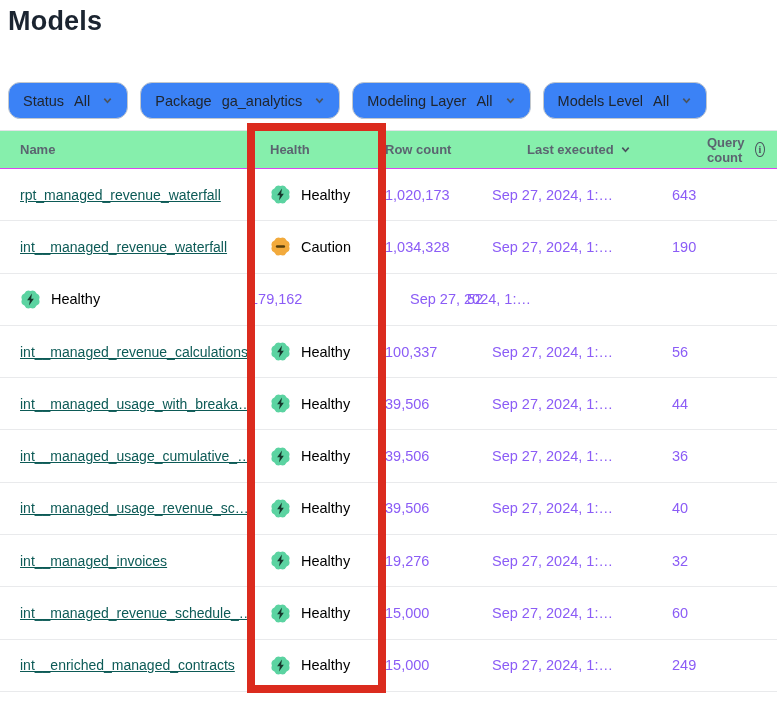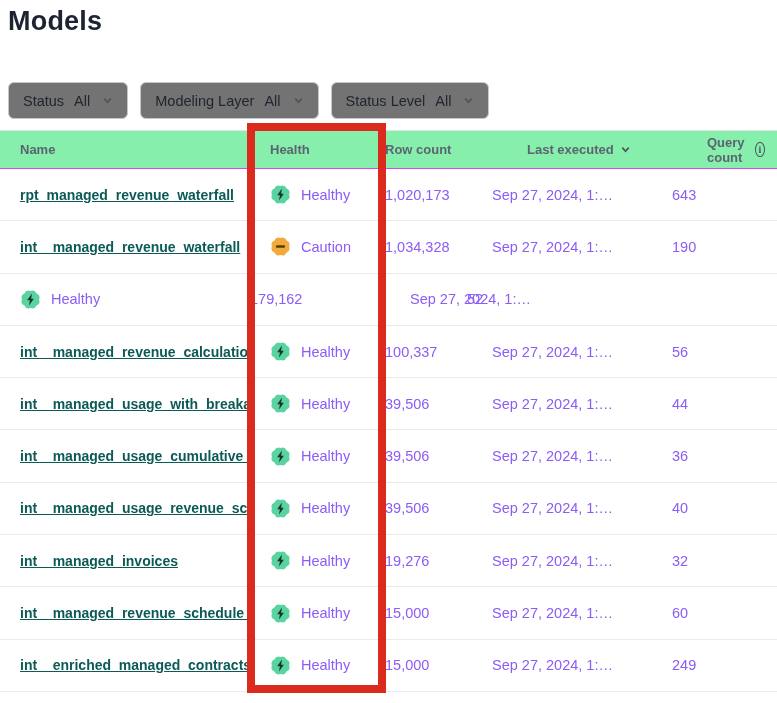--- a/index.html
+++ b/index.html
@@ -12,21 +12,21 @@
 
   .page-title {
     position:absolute; top:6px; left:8px;
     font-size:27px; font-weight:600; color:#1b2430; letter-spacing:0.2px;
   }
 
   .filter-bar { position:absolute; top:82px; left:8px; display:flex; gap:12px; }
   .pill {
     display:inline-flex; align-items:center; gap:10px;
     height:37px; padding:0 14px;
-    border:1px solid #c3c8cd; border-radius:6px; background:#737373;
+    border:1px solid #c3c8cd; border-radius:12px; background:#3b82f6;
     font-size:14.5px; color:#20262f; cursor:pointer; white-space:nowrap;
   }
   .pill .chev { margin-left:2px; }
 
   .chev-svg { width:11px; height:11px; stroke:#4b535e; stroke-width:1.8; fill:none; }
 
   .table { position:absolute; top:130px; left:0; width:777px; }
   .trow {
     display:grid;
     grid-template-columns:250px 135px 82px 205px 1fr;
@@ -39,24 +39,24 @@
   }
   .tbody .trow { height:52.3px; border-bottom:1px solid #e9eaec; background:#fff; font-size:14.5px; }
 
   .cell-name { padding-left:20px; overflow:hidden; white-space:nowrap; }
   .cell-health { padding-left:20px; display:flex; align-items:center; gap:10px; }
   .cell-rowcount { font-variant-numeric:tabular-nums; }
   .cell-lastexec { padding-left:25px; display:flex; align-items:center; gap:7px; white-space:nowrap; }
   .cell-querycount { text-align:left; padding-right:21px; font-variant-numeric:tabular-nums; }
 
   .model-link {
-    color:#0c5a56; font-weight:700; text-decoration:underline; font-size:14px;
+    color:#0c5a56; font-weight:400; text-decoration:underline; font-size:14px;
     cursor:pointer; white-space:nowrap;
   }
-  .health-label { color:#8b5cf6; }
+  .health-label { color:#000000; }
   .num, .date { color:#8b5cf6; }
 
   .badge-svg { width:21px; height:21px; display:block; }
 
   .info-icon {
     display:inline-flex; align-items:center; justify-content:center;
     width:15px; height:15px; border:1.3px solid #4b535e; border-radius:50%;
     font-size:10px; font-weight:700; color:#4b535e; margin-left:5px;
     font-family:"Liberation Serif", serif; cursor:pointer;
   }
@@ -77,31 +77,38 @@
 
   <div class="filter-bar" id="filter-bar">
   <button class="pill">
     <span>Status</span>
     <span>All</span>
     <svg class="chev-svg chev" viewBox="0 0 12 12">
           <polyline points="2.5,4 6,8 9.5,4"></polyline>
         </svg>
   </button>
 
+  <button class="pill">
+    <span>Package</span>
+    <span>ga_analytics</span>
+    <svg class="chev-svg chev" viewBox="0 0 12 12">
+          <polyline points="2.5,4 6,8 9.5,4"></polyline>
+        </svg>
+  </button>
 
   <button class="pill">
     <span>Modeling Layer</span>
     <span>All</span>
     <svg class="chev-svg chev" viewBox="0 0 12 12">
           <polyline points="2.5,4 6,8 9.5,4"></polyline>
         </svg>
   </button>
 
   <button class="pill">
-    <span>Status Level</span>
+    <span>Models Level</span>
     <span>All</span>
     <svg class="chev-svg chev" viewBox="0 0 12 12">
           <polyline points="2.5,4 6,8 9.5,4"></polyline>
         </svg>
   </button>
 </div>
 
   <div class="table">
     <div class="trow thead">
       <div class="cell-name">Name</div>

